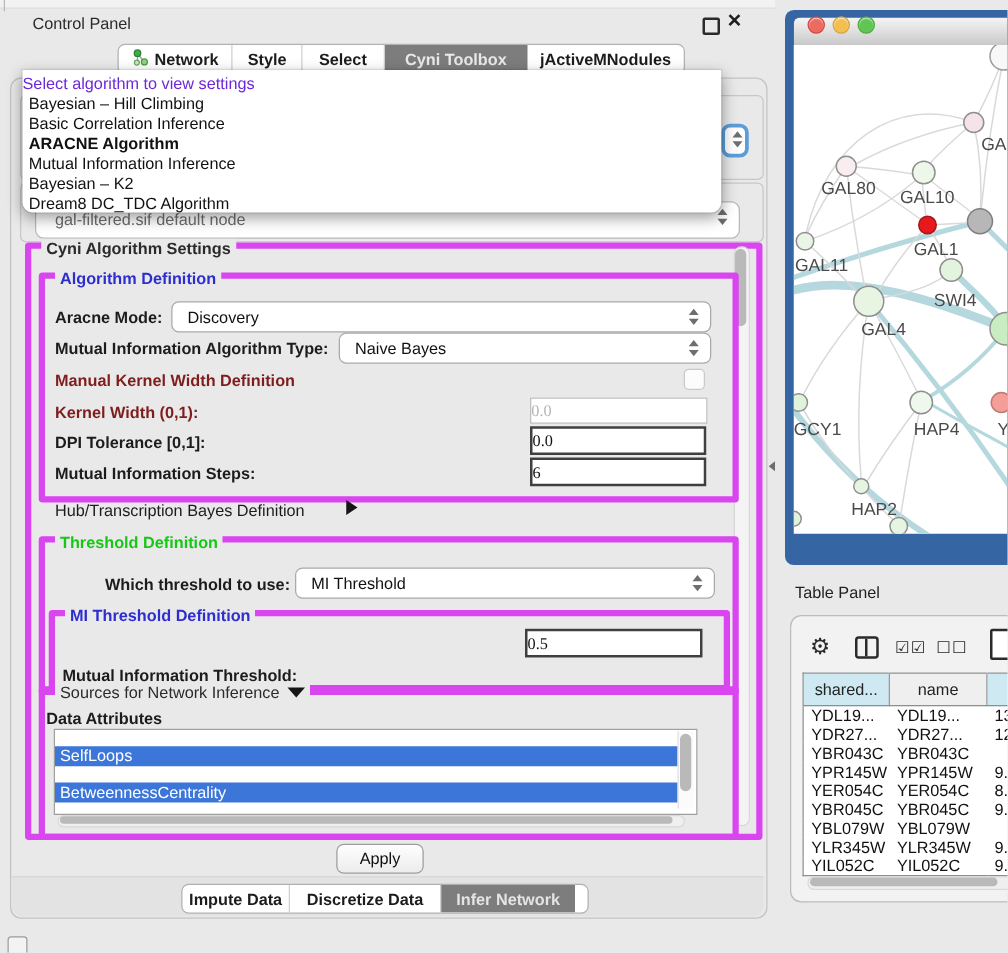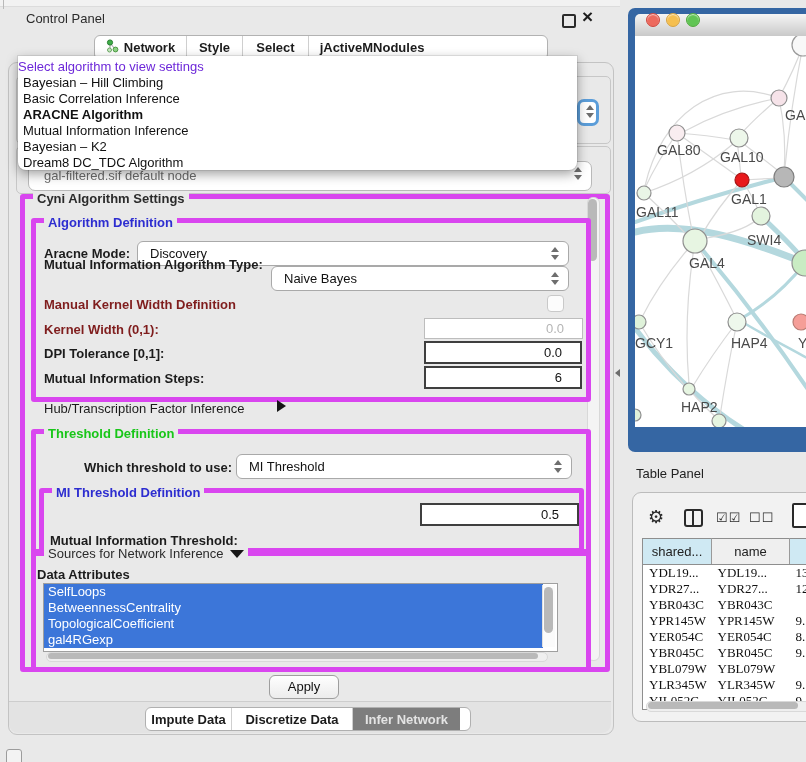--- a/index.html
+++ b/index.html
@@ -53,39 +53,39 @@
 
   
   .combo{position:absolute;background:#fff;border:1px solid #a9a9a9;border-radius:6px;height:23px;box-shadow:inset 0 1px 0 #fff;}
   .combo .ctext{position:absolute;left:12px;top:0;line-height:23px;font-size:13px;color:#111;white-space:nowrap;}
   .spin{position:absolute;right:9px;top:4px;width:8px;height:15px;}
   .spin:before,.spin:after{content:"";position:absolute;left:0;border-left:4px solid transparent;border-right:4px solid transparent;}
   .spin:before{top:1px;border-bottom:5px solid #6e6e6e;}
   .spin:after{bottom:1px;border-top:5px solid #6e6e6e;}
 
   
-  .field{position:absolute;background:#fff;font-size:13px;text-align:right;padding-right:18px;line-height:19px;color:#111;}
+  .field{position:absolute;background:#fff;font-size:13px;padding-right:1px;line-height:19px;color:#111;font-family:Liberation Serif, serif;}
   .field.en{border:2px solid #3f3f3f;height:19px;}
   .field.dis{border:1px solid #bdbdbd;height:19px;color:#b5b5b5;}
 
   
   #kernel-checkbox{left:547px;top:295px;width:15px;height:15px;border:1px solid #c9c9c9;border-radius:4px;background:#fcfcfc;}
 
   
   .tri-right{width:0;height:0;border-top:6px solid transparent;border-bottom:6px solid transparent;border-left:9px solid #161616;}
   .tri-down{width:0;height:0;border-left:7px solid transparent;border-right:7px solid transparent;border-top:9px solid #161616;}
 
   
   .sb-v{background:#f4f4f4;border:1px solid #d8d8d8;border-radius:6px;}
   .sb-thumb{position:absolute;background:#b9b9b9;border-radius:5px;}
   .sb-h{background:#efefef;border:1px solid #d9d9d9;border-radius:5px;}
 
   
   #attr-list{left:43px;top:583px;width:513px;height:67px;background:#fff;border:1px solid #9f9f9f;overflow:hidden;}
-  .attr-item{height:16px;line-height:16px;font-size:13px;color:#fff;background:#3c76d9;padding-left:4px;width:495px;white-space:nowrap;}
+  .attr-item{height:16px;line-height:16px;font-size:13px;color:#fff;background:#3c76d9;padding-left:4px;width:495px;white-space:nowrap;margin-top:13px;}
 
   
   #apply-btn{left:269px;top:675px;width:68px;height:22px;background:linear-gradient(#fefefe,#ececec);
     border:1px solid #9e9e9e;border-radius:6px;text-align:center;line-height:21px;font-size:13px;color:#111;}
 
   
   #bottom-tabs{left:145px;top:707px;width:324px;height:22px;background:#fff;border:1px solid #b0b0b0;border-radius:6px;display:flex;overflow:hidden;z-index:2;}
   .btab{display:flex;align-items:center;justify-content:center;font-size:13px;font-weight:bold;color:#1c1c1c;border-right:1px solid #cfcfcf;}
   .btab:last-child{border-right:none;}
   .btab.sel{background:#7d7d7d;color:#e4e4e4;border-right:none;}
@@ -111,21 +111,21 @@
   #columns-icon:before{content:"";position:absolute;left:6px;top:0;width:2px;height:14px;background:#2a2a2a;}
   #checks-icon{left:716px;top:510px;font-size:13px;color:#2a2a2a;letter-spacing:1px;}
   #unchecks-icon{left:749px;top:510px;font-size:13px;color:#2a2a2a;letter-spacing:1px;}
   #doc-icon{left:792px;top:503px;width:16px;height:21px;border:2px solid #2a2a2a;border-radius:2px;background:#fff;}
 
   #node-table{left:642px;top:538px;width:176px;background:#fff;border:1px solid #8e8e8e;border-collapse:collapse;table-layout:fixed;}
   #node-table th{height:23px;font-size:13px;font-weight:normal;color:#222;text-align:center;
     border-right:1px solid #9a9a9a;border-bottom:1px solid #8e8e8e;}
   #node-table th.hl{background:#cfe9f3;}
   #node-table th.plainh{background:#efefef;}
-  #node-table td{height:15px;font-size:13px;color:#111;padding:0 0 0 6px;white-space:nowrap;overflow:hidden;font-family:Liberation Serif, serif;}
+  #node-table td{height:15px;font-size:13px;color:#111;padding:0 0 0 6px;white-space:nowrap;overflow:hidden;}
   #tbl-hscroll{left:646px;top:701px;width:168px;height:9px;}
   #net-hscroll-thumb{left:648px;top:702px;width:150px;height:7px;}
 
   svg text{font-family:"Liberation Sans",sans-serif;}
 </style>
 </head>
 <body>
 
 <div class="abs" id="top-strip"></div>
 <div class="abs" id="top-notch"></div>
@@ -143,20 +143,23 @@
           <circle cx="3.5" cy="11" r="2" fill="#c9e8c3" stroke="#6aa861"></circle>
         </svg></span>
       <span>Network</span>
     </div>
     <div class="tab" style="width: 55px;">
       <span>Style</span>
     </div>
     <div class="tab" style="width: 65px;">
       <span>Select</span>
     </div>
+    <div class="tab sel" style="width: 115px;">
+      <span>Cyni Toolbox</span>
+    </div>
     <div class="tab" style="width: 126px;">
       <span>jActiveMNodules</span>
     </div>
   </div>
 
 <div class="abs" id="outer-panel"></div>
 <div class="abs" id="outer-bottom"></div>
 
 <div class="abs ghost-box" style="left:16px;top:76px;width:593px;height:66px;"></div>
 <div class="abs ghost-box" style="left:16px;top:146px;width:593px;height:46px;"></div>
@@ -187,35 +190,35 @@
 <div class="sb-thumb" style="left:588px;top:199px;width:9px;height:62px;"></div>
 
 <div class="group" style="left:31px;top:218px;width:550px;height:174px;">
   <span class="gtitle blue">Algorithm Definition</span>
 </div>
 <div class="abs lbl" style="left:44px;top:246px;">Aracne Mode:</div>
 <div class="combo" style="left:137px;top:241px;width:430px;">
   <span class="ctext">Discovery</span>
   <div class="spin"></div>
 </div>
-<div class="abs lbl" style="left:44px;top:257px;">Mutual Information Algorithm Type:</div>
+<div class="abs lbl" style="left:44px;top:271px;">Mutual Information Algorithm Type:</div>
 <div class="combo" style="left:271px;top:266px;width:296px;">
   <span class="ctext">Naive Bayes</span>
   <div class="spin"></div>
 </div>
 <div class="abs lbl dis" style="left:44px;top:297px;">Manual Kernel Width Definition</div>
 <div class="abs" id="kernel-checkbox"></div>
 <div class="abs lbl dis" style="left:44px;top:322px;">Kernel Width (0,1):</div>
 <div class="field dis" style="left:424px;top:318px;width:139px;">0.0</div>
 <div class="abs lbl" style="left:44px;top:346px;">DPI Tolerance [0,1]:</div>
 <div class="field en" style="left:424px;top:341px;width:136px;">0.0</div>
 <div class="abs lbl" style="left:44px;top:371px;">Mutual Information Steps:</div>
 <div class="field en" style="left:424px;top:366px;width:136px;">6</div>
 
-<div class="abs plain" style="left:44px;top:401px;">Hub/Transcription Factor Inference</div>
+<div class="abs plain" style="left:44px;top:401px;">Hub/Transcription Bayes Definition</div>
 <div class="abs tri-right" style="left:277px;top:400px;"></div>
 
 <div class="group" style="left:31px;top:429px;width:550px;height:117px;">
   <span class="gtitle green">Threshold Definition</span>
 </div>
 <div class="abs lbl" style="left:84px;top:460px;">Which threshold to use:</div>
 <div class="combo" style="left:236px;top:454px;width:334px;">
   <span class="ctext">MI Threshold</span>
   <div class="spin"></div>
 </div>

